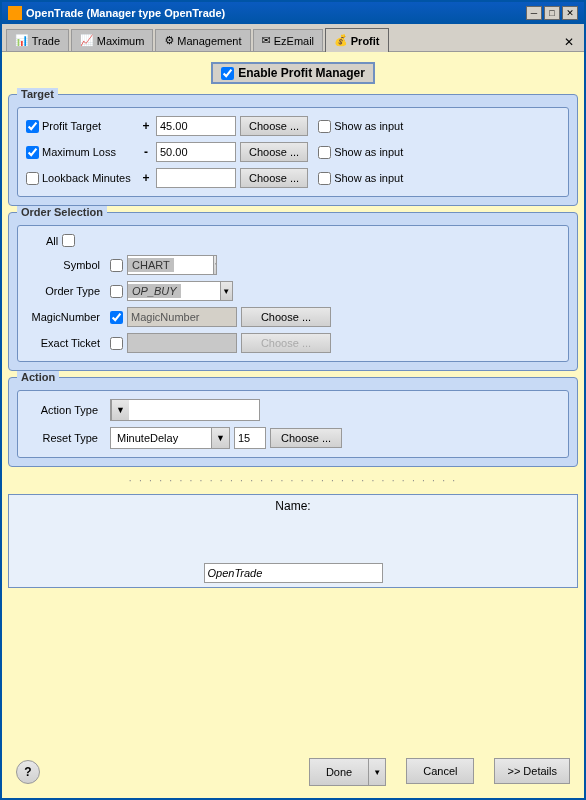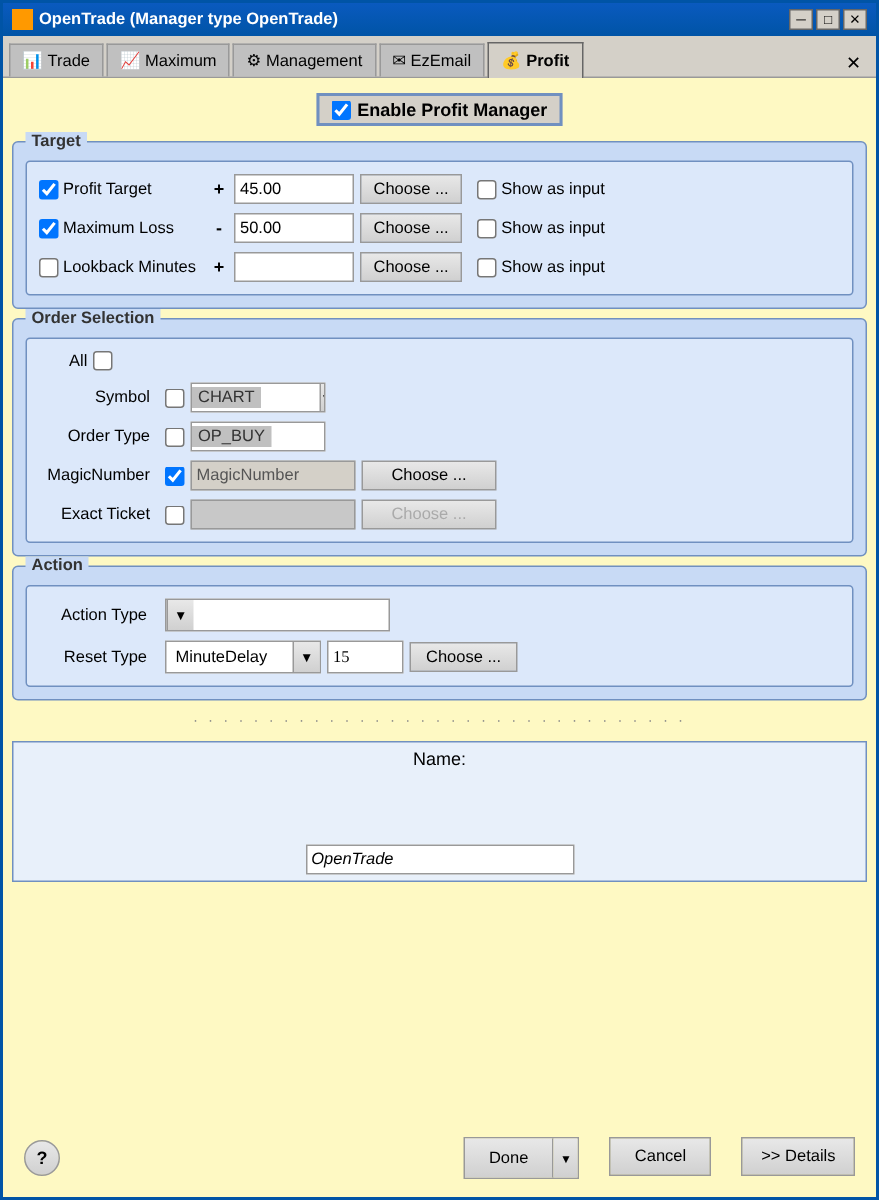--- a/index.html
+++ b/index.html
@@ -466,21 +466,21 @@
           <input type="checkbox" style="">
           <div class="dropdown-combo" style="width:90px;">
             <span class="dropdown-text">CHART</span>
             <div class="dropdown-btn">▼</div>
           </div>
         </div>
 
         <div class="field-row">
           <span class="order-section-label">Order Type</span>
           <input type="checkbox" style="">
-          <div class="dropdown-combo" style="width:90px;">
+          <div class="dropdown-combo" style="width:106px;font-style:italic;">
             <span class="dropdown-text">OP_BUY</span>
             <div class="dropdown-btn">▼</div>
           </div>
         </div>
 
         <div class="field-row">
           <span class="order-section-label">MagicNumber</span>
           <input type="checkbox" checked="" style="">
           <input type="text" class="magic-input" style="background: rgb(212, 208, 200); color: rgb(85, 85, 85);" value="MagicNumber">
           <button class="choose-btn choose-btn-wide">Choose ...</button>
@@ -502,25 +502,25 @@
 
         <div class="field-row">
           <span style="min-width:80px;text-align:right;padding-right:8px;">Action Type</span>
           <div class="action-combo" style="width:150px;">
             <div class="action-btn">▼</div>
           </div>
         </div>
 
         <div class="field-row">
           <span style="min-width:80px;text-align:right;padding-right:8px;">Reset Type</span>
-          <div class="action-combo" style="width:104px;">
+          <div class="action-combo" style="width:120px;">
             <span class="action-text">MinuteDelay</span>
             <div class="action-btn">▼</div>
           </div>
-          <input type="text" style="width: 51px; height: 22px; font-family: Liberation Serif, serif;" value="15">
+          <input type="text" style="width: 32px; height: 22px;" value="15">
           <button class="choose-btn" style="padding:2px 10px;">Choose ...</button>
         </div>
 
       </div>
     </div>
 
     <div class="divider-dots">· · · · · · · · · · · · · · · · · · · · · · · · · · · · · · · · ·</div>
 
     <div class="name-section">
       <div class="name-label">Name:</div>

